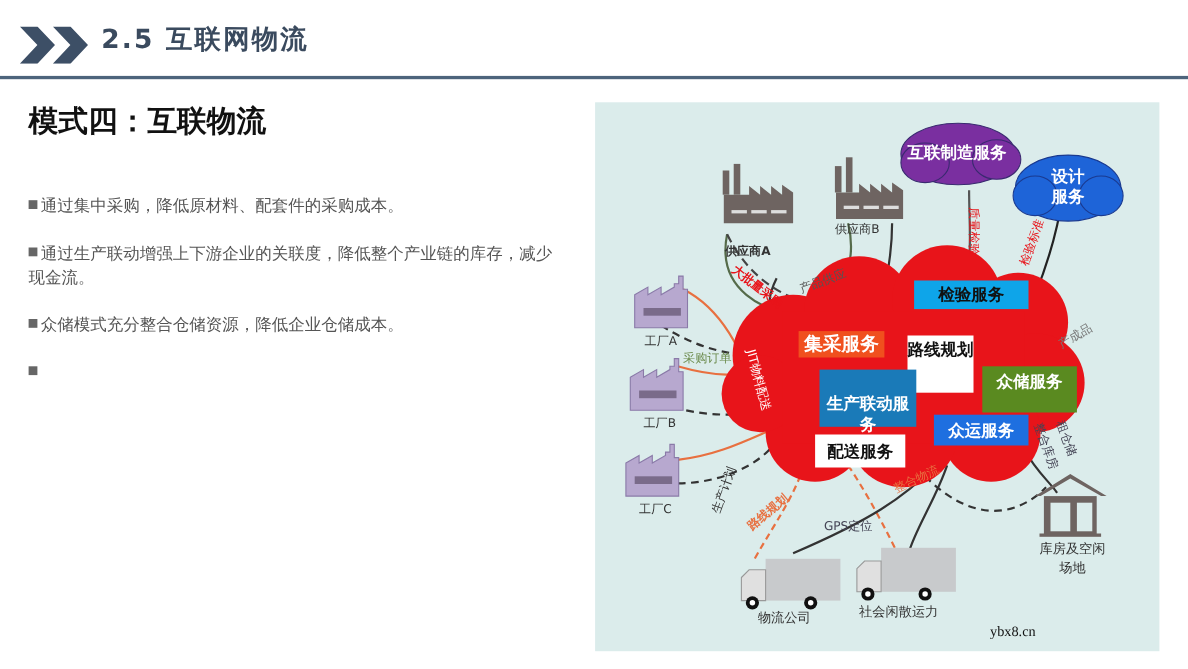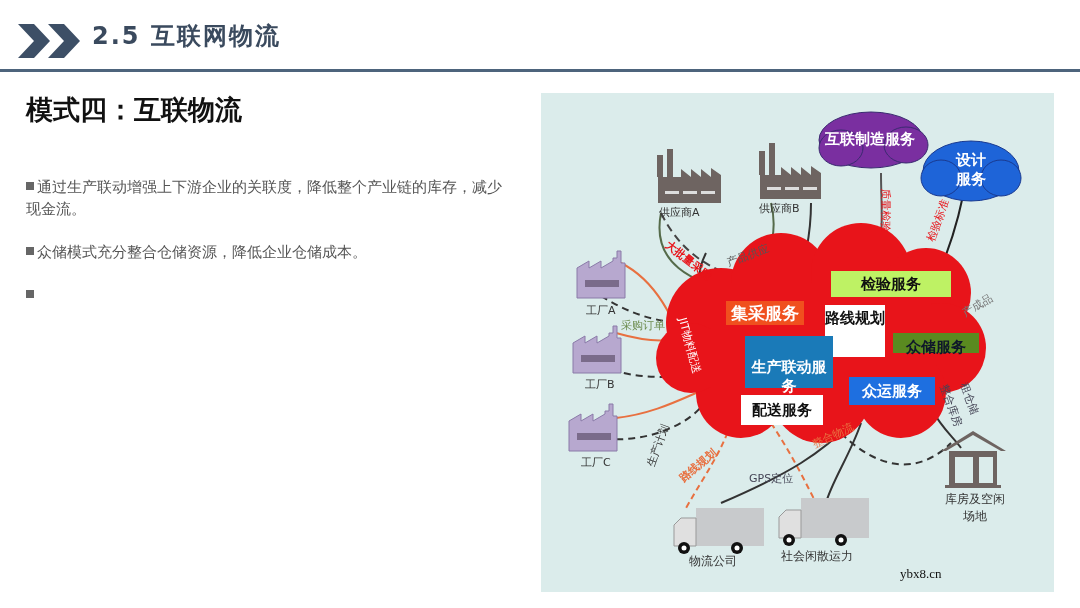--- a/index.html
+++ b/index.html
@@ -26,20 +26,21 @@
     <polygon points="30,0 46,0 62,17 46,34 30,34 46,17" fill="#3d4f66"></polygon>
   </svg>
   <div class="title">
     <span>2.5</span>&nbsp;<span>互联网物流</span>
   </div>
   <div class="rule"></div>
 </div>
 
 <div class="subtitle">模式四：互联物流</div>
 <div class="bullets">
+  <div class="bullet"><span class="sq"></span><span>通过集中采购，降低原材料、配套件的采购成本。</span></div>
   <div class="bullet"><span class="sq"></span><span>通过生产联动增强上下游企业的关联度，降低整个产业链的库存，减少现金流。</span></div>
   <div class="bullet"><span class="sq"></span><span>众储模式充分整合仓储资源，降低企业仓储成本。</span></div>
   <div class="bullet"><span class="sq"></span></div>
 </div>
 
 <div class="diagram">
   <svg width="513" height="499" viewBox="0 0 513 499" style="position:absolute;left:0;top:0">
 
     <g fill="none" stroke-width="2">
       <path d="M120,120 C110,170 150,190 200,200" stroke="#556b4a"></path>
@@ -137,28 +138,28 @@
         <circle cx="248" cy="447" r="2.5" fill="#fff"></circle>
       <circle cx="300" cy="447" r="6" fill="#111"></circle>
         <circle cx="300" cy="447" r="2.5" fill="#fff"></circle>
     </g>
   </svg>
 
   <div class="box" style="left:284px;top:37px;color:#fff;font-size:15px;">互联制造服务</div>
   <div class="box" style="left:410px;top:58px;width:40px;color:#fff;font-size:15px;white-space:normal;">设计服务</div>
 
   <div class="box" style="left:185px;top:208px;width:78px;height:24px;line-height:24px;background:#f0501e;color:#fff;font-size:17px;">集采服务</div>
-  <div class="box" style="left:290px;top:178px;width:120px;height:26px;line-height:26px;background:#bef264;color:#111;font-size:15px;">检验服务</div>
+  <div class="box" style="left:290px;top:162px;width:104px;height:26px;line-height:26px;background:#0ea5e9;color:#111;font-size:15px;">检验服务</div>
   <div class="box" style="left:284px;top:212px;width:60px;height:52px;background:#fff;color:#111;font-size:15px;padding-top:4px;box-sizing:border-box;white-space:normal;">路线规划</div>
   <div class="box" style="left:204px;top:243px;width:88px;height:52px;background:#1a7ab8;color:#fff;font-size:15px;padding-top:22px;box-sizing:border-box;white-space:normal;">生产联动服务</div>
-  <div class="box" style="left:352px;top:240px;width:86px;height:20px;line-height:28px;background:#5a8a20;color:#0f172a;font-size:15px;">众储服务</div>
+  <div class="box" style="left:352px;top:240px;width:86px;height:42px;line-height:28px;background:#5a8a20;color:#ffffff;font-size:15px;">众储服务</div>
   <div class="box" style="left:308px;top:284px;width:86px;height:28px;line-height:28px;background:#1e6fe0;color:#fff;font-size:15px;">众运服务</div>
   <div class="box" style="left:200px;top:302px;width:82px;height:30px;line-height:30px;background:#fff;color:#111;font-size:15px;">配送服务</div>
 
-  <div class="lbl" style="left:118px;top:112px;">供应商A</div>
+  <div class="lbl" style="left:118px;top:128px;font-weight:bold;">供应商A</div>
   <div class="lbl" style="left:218px;top:108px;">供应商B</div>
   <div class="lbl" style="left:45px;top:210px;">工厂A</div>
   <div class="lbl" style="left:44px;top:284px;">工厂B</div>
   <div class="lbl" style="left:40px;top:362px;">工厂C</div>
   <div class="lbl" style="left:148px;top:460px;font-size:12px;text-align:right;">物流公司</div>
   <div class="lbl" style="left:240px;top:455px;font-size:12px;">社会闲散运力</div>
   <div class="lbl" style="left:402px;top:398px;width:64px;white-space:normal;text-align:center;font-size:12px;">库房及空闲场地</div>
 
   <div class="lbl" style="left:120px;top:160px;color:#e8141a;transform:rotate(38deg);font-weight:bold;">大批量采购</div>
   <div class="lbl" style="left:185px;top:155px;color:#555;transform:rotate(-20deg);">产品供应</div>

